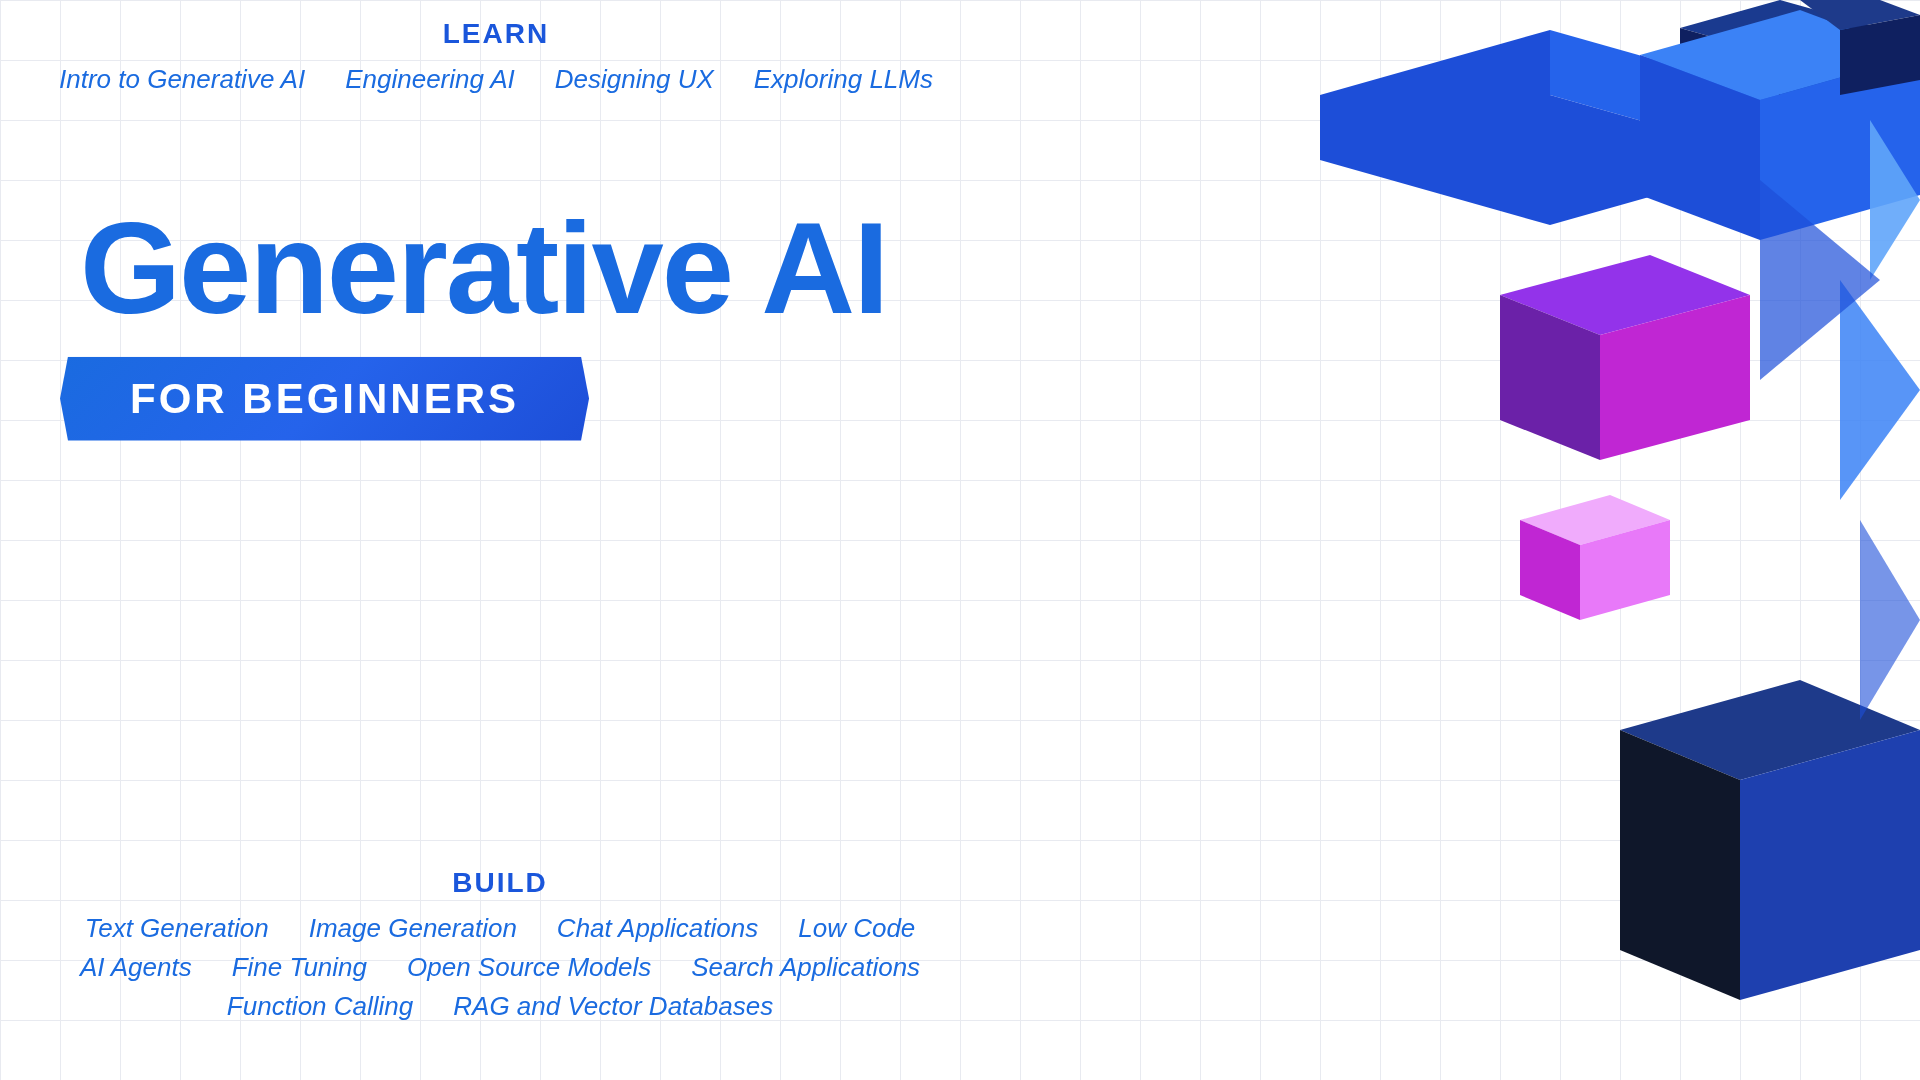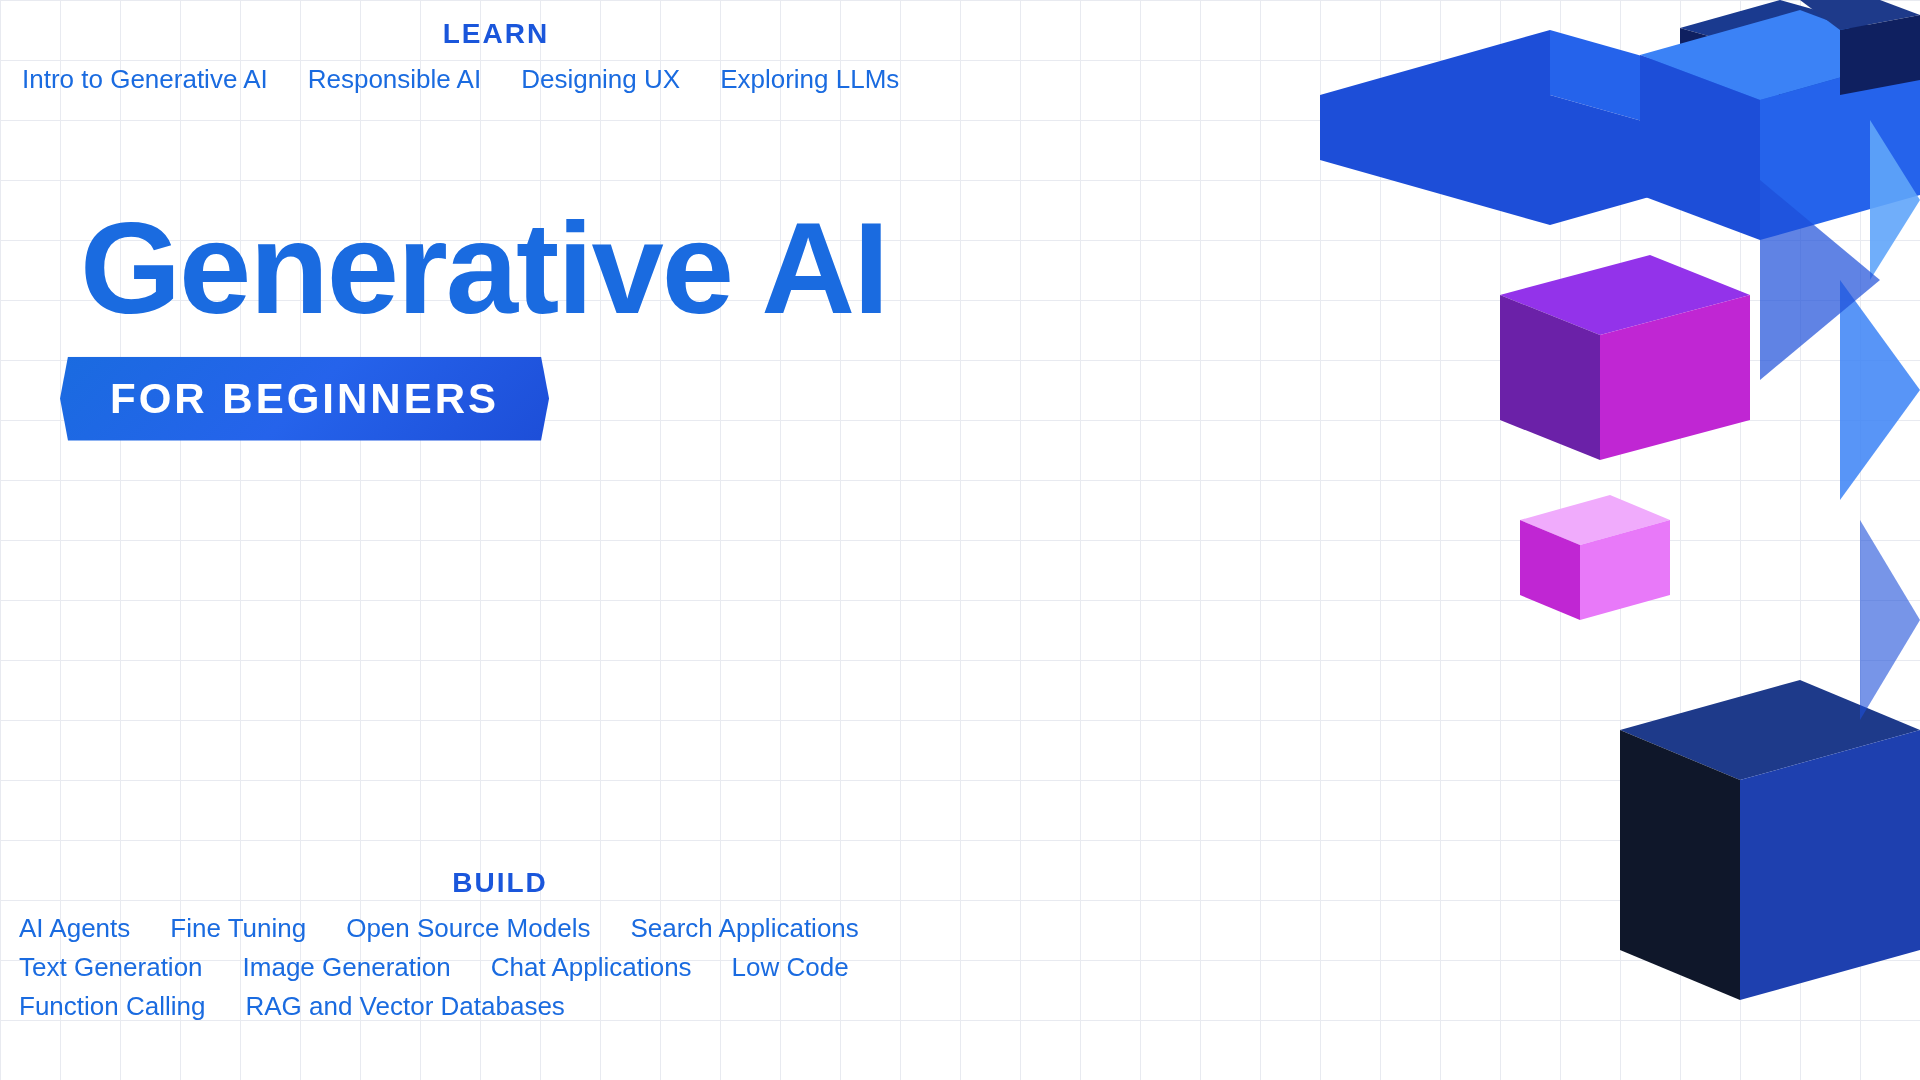--- a/index.html
+++ b/index.html
@@ -47,21 +47,23 @@
       color: #1a56db;
       text-align: center;
       letter-spacing: 2px;
       margin-bottom: 14px;
     }
 
     .nav-row {
       display: flex;
       flex-wrap: wrap;
       gap: 26px 40px;
+      justify-content: center;
       margin-bottom: 8px;
+      font-style: italic;
     }
 
     .nav-link {
       font-size: 26px;
       color: #1a6be0;
       font-weight: 400;
       cursor: pointer;
       white-space: nowrap;
     }
 
@@ -84,21 +86,21 @@
     .badge-container {
       margin-top: 20px;
     }
 
     .for-beginners-badge {
       display: inline-block;
       background: linear-gradient(135deg, #1a6be0 0%, #2563eb 50%, #1d4ed8 100%);
       color: white;
       font-size: 42px;
       font-weight: 900;
-      padding: 18px 50px;
+      padding: 18px 70px;
       clip-path: polygon(8px 0%, calc(100% - 8px) 0%, 100% 50%, calc(100% - 8px) 100%, 8px 100%, 0% 50%);
       letter-spacing: 3px;
       box-shadow: 0 8px 20px rgba(26, 107, 224, 0.4);
     }
 
     
     .build-section {
       position: absolute;
       bottom: 50px;
       left: 0;
@@ -135,48 +137,48 @@
 <body>
 
 <div class="grid-bg"></div>
 
 <div class="content">
 
   <div class="learn-section">
     <div class="section-label">LEARN</div>
     <div class="nav-row">
       <span class="nav-link">Intro to Generative AI</span>
-      <span class="nav-link">Responsible AI</span>
+      <span class="nav-link">Engineering AI</span>
       <span class="nav-link">Designing UX</span>
       <span class="nav-link">Exploring LLMs</span>
     </div>
   </div>
 
   <div class="main-title-area">
     <div class="main-title">Generative AI</div>
     <div class="badge-container">
       <div class="for-beginners-badge">FOR BEGINNERS</div>
     </div>
   </div>
 
   <div class="build-section">
     <div class="section-label">BUILD</div>
     <div class="nav-row">
+      <span class="nav-link">Text Generation</span>
+      <span class="nav-link">Image Generation</span>
+      <span class="nav-link">Chat Applications</span>
+      <span class="nav-link">Low Code</span>
+    </div>
+    <div class="nav-row">
       <span class="nav-link">AI Agents</span>
       <span class="nav-link">Fine Tuning</span>
       <span class="nav-link">Open Source Models</span>
       <span class="nav-link">Search Applications</span>
     </div>
     <div class="nav-row">
-      <span class="nav-link">Text Generation</span>
-      <span class="nav-link">Image Generation</span>
-      <span class="nav-link">Chat Applications</span>
-      <span class="nav-link">Low Code</span>
-    </div>
-    <div class="nav-row">
       <span class="nav-link">Function Calling</span>
       <span class="nav-link">RAG and Vector Databases</span>
     </div>
   </div>
 
   <div class="shapes-container">
     <svg class="shapes-svg" viewBox="0 0 700 1080" xmlns="http://www.w3.org/2000/svg">
 
       <polygon points="560,0 660,28 560,56 460,28" fill="#1a3a8f"></polygon>
 

